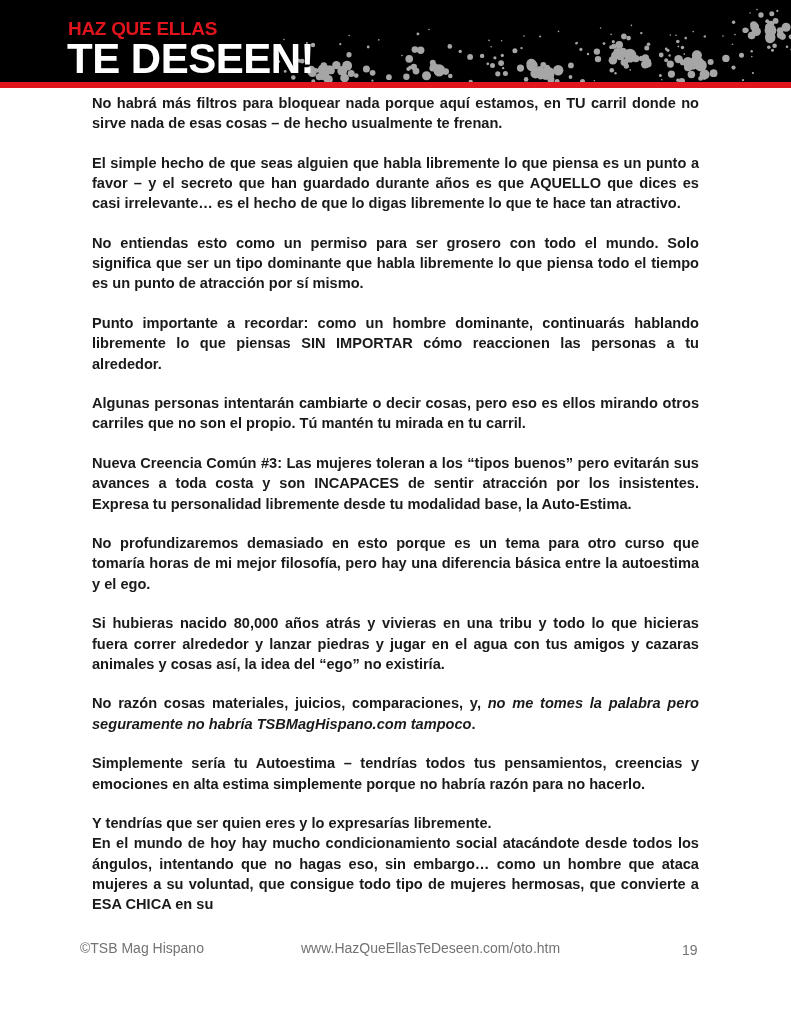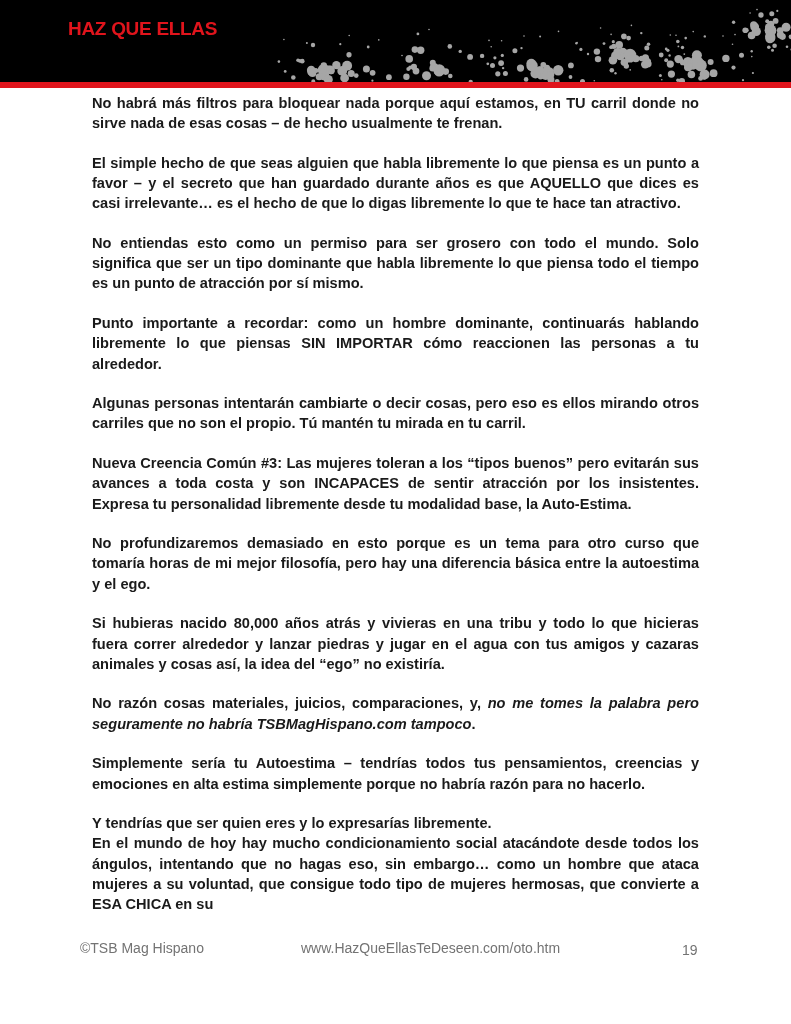--- a/index.html
+++ b/index.html
@@ -270,20 +270,21 @@
       <circle cx="630.2" cy="69.9" r="0.8" fill="#a6a6a6"></circle>
       <circle cx="698.0" cy="63.1" r="6.1" fill="#a6a6a6"></circle>
       <circle cx="677.8" cy="41.5" r="1.8" fill="#a6a6a6"></circle>
       <circle cx="677.9" cy="80.2" r="1.8" fill="#a6a6a6"></circle>
       <circle cx="704.2" cy="77.4" r="2.4" fill="#a6a6a6"></circle>
       <circle cx="681.8" cy="81.1" r="3.2" fill="#a6a6a6"></circle>
       <circle cx="700.5" cy="64.9" r="4.5" fill="#a6a6a6"></circle>
       <circle cx="682.6" cy="62.7" r="2.6" fill="#a6a6a6"></circle>
     </svg>
   <div class="brand-top">HAZ QUE ELLAS</div>
+  <div class="brand-main">TE DESEEN!</div>
 </div>
 <div class="red-bar"></div>
 
 <div class="content">
   <p>No habrá más filtros para bloquear nada porque aquí estamos, en TU carril donde no sirve nada de esas cosas – de hecho usualmente te frenan.</p>
   <p>El simple hecho de que seas alguien que habla libremente lo que piensa es un punto a favor – y el secreto que han guardado durante años es que AQUELLO que dices es casi irrelevante… es el hecho de que lo digas libremente lo que te hace tan atractivo.</p>
   <p>No entiendas esto como un permiso para ser grosero con todo el mundo. Solo significa que ser un tipo dominante que habla libremente lo que piensa todo el tiempo es un punto de atracción por sí mismo.</p>
   <p>Punto importante a recordar: como un hombre dominante, continuarás hablando libremente lo que piensas SIN IMPORTAR cómo reaccionen las personas a tu alrededor.</p>
   <p>Algunas personas intentarán cambiarte o decir cosas, pero eso es ellos mirando otros carriles que no son el propio. Tú mantén tu mirada en tu carril.</p>
   <p>Nueva Creencia Común #3: Las mujeres toleran a los “tipos buenos” pero evitarán sus avances a toda costa y son INCAPACES de sentir atracción por los insistentes. Expresa tu personalidad libremente desde tu modalidad base, la Auto-Estima.</p>

